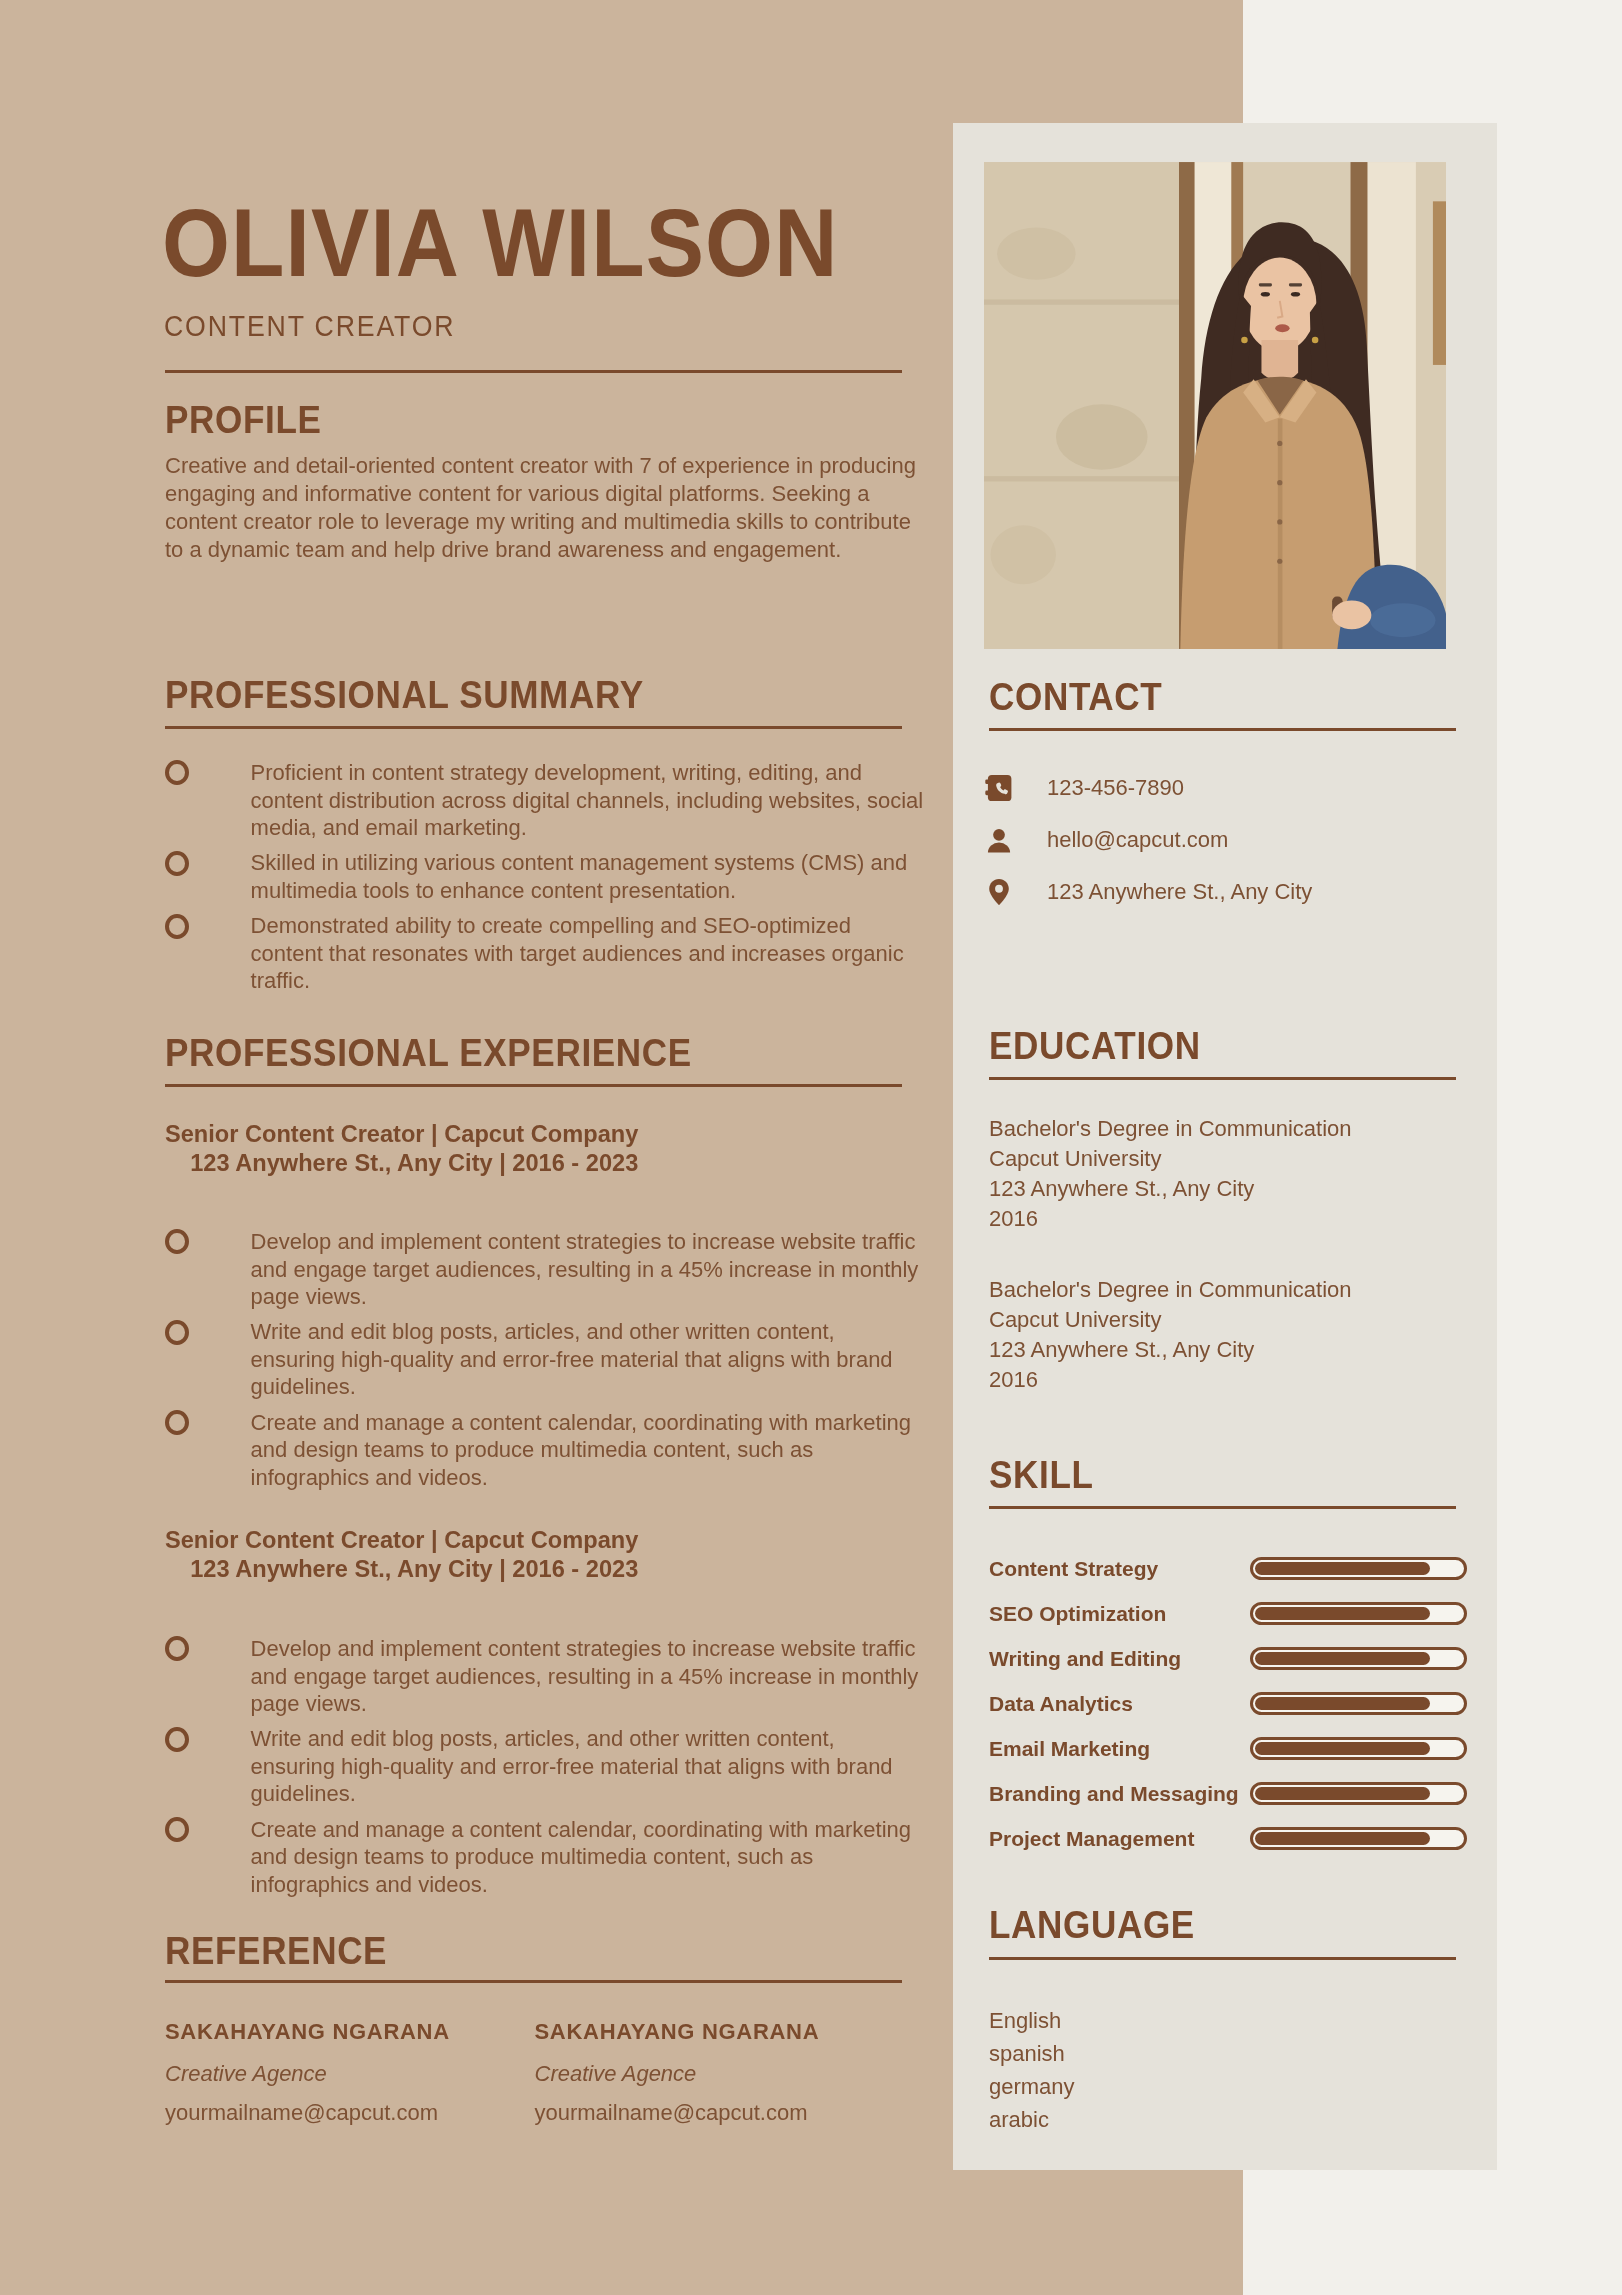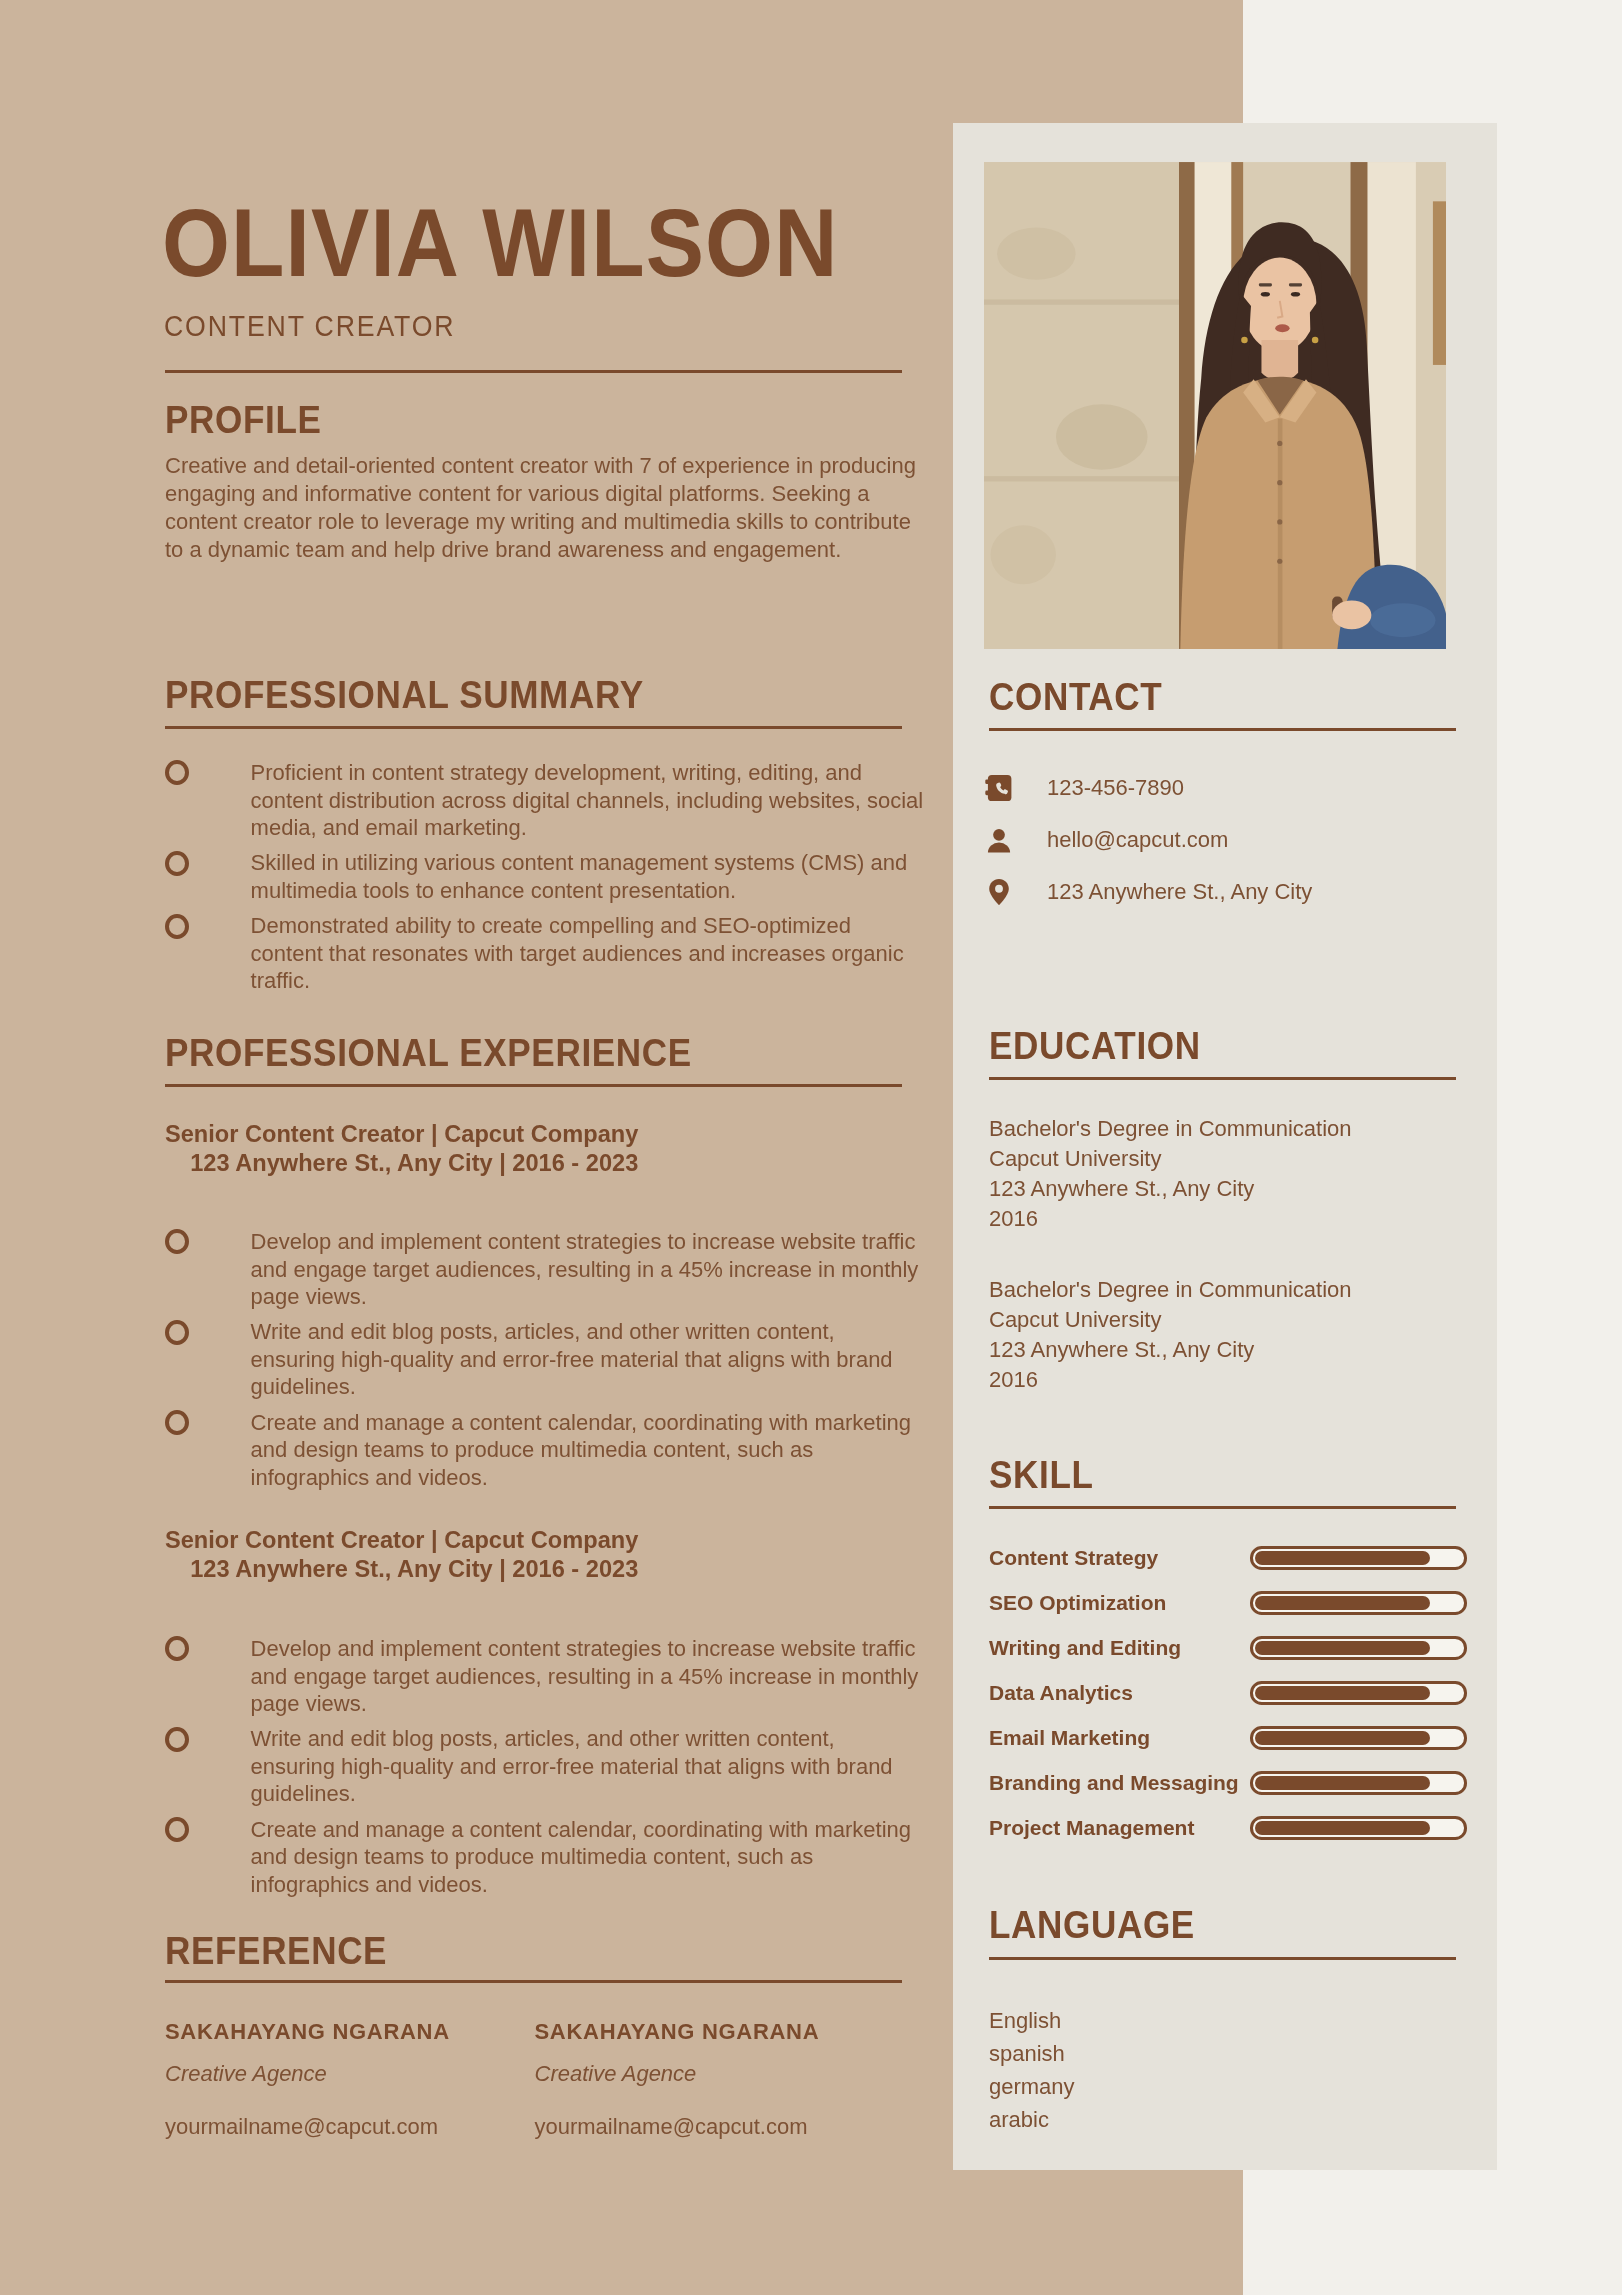--- a/index.html
+++ b/index.html
@@ -24,31 +24,31 @@
   .bitem{display:flex;margin-bottom:7.9px;}
   .bdot{flex:0 0 23.6px;width:23.6px;height:25px;border:4.6px solid #7a4a2c;border-radius:50%;margin-top:1.3px;box-sizing:border-box;}
   .btext{margin-left:62px;width:674px;font-size:22px;line-height:27.5px;color:#7d5134;}
 
   .job-title{position:absolute;left:165px;font-size:23.6px;font-weight:700;line-height:29.4px;color:#7a4a2c;text-align:right;}
 
   .refs{position:absolute;left:165px;top:2019px;width:739px;display:flex;}
   .refcol{width:429px;}
   .refname{font-size:22px;font-weight:700;color:#7a4a2c;letter-spacing:0.7px;}
   .refrole{font-size:22px;font-style:italic;color:#7d5134;margin-top:15.7px;}
-  .refmail{font-size:22px;color:#7d5134;margin-top:27px;}
+  .refmail{font-size:22px;color:#7d5134;margin-top:13px;}
 
   .contact-list{position:absolute;left:984px;top:762px;}
   .crow{display:flex;align-items:center;height:52px;}
   .cicon{width:30px;height:30px;flex:0 0 30px;}
   .ctext{margin-left:33px;font-size:22px;color:#7d5134;white-space:nowrap;}
 
   .edu{position:absolute;left:989px;width:471px;font-size:22px;line-height:30px;color:#7d5134;}
 
   .skills{position:absolute;left:989px;top:1546px;width:478px;}
-  .srow{display:flex;justify-content:space-between;height:45px;}
+  .srow{display:flex;align-items:center;justify-content:space-between;height:45px;}
   .slabel{font-size:21px;font-weight:700;color:#7a4a2c;white-space:nowrap;}
   .sbar{position:relative;width:217px;height:23.6px;border:3.3px solid #7a4a2c;border-radius:11.8px;
         background:#f6f4ee;box-sizing:border-box;flex:0 0 217px;}
   .sfill{position:absolute;left:2px;top:2px;bottom:2px;background:#7a4a2c;border-radius:7.9px;}
 
   .langs{position:absolute;left:989px;top:2004px;font-size:22px;line-height:33px;color:#7d5134;}
 </style>
 </head>
 <body>
 

